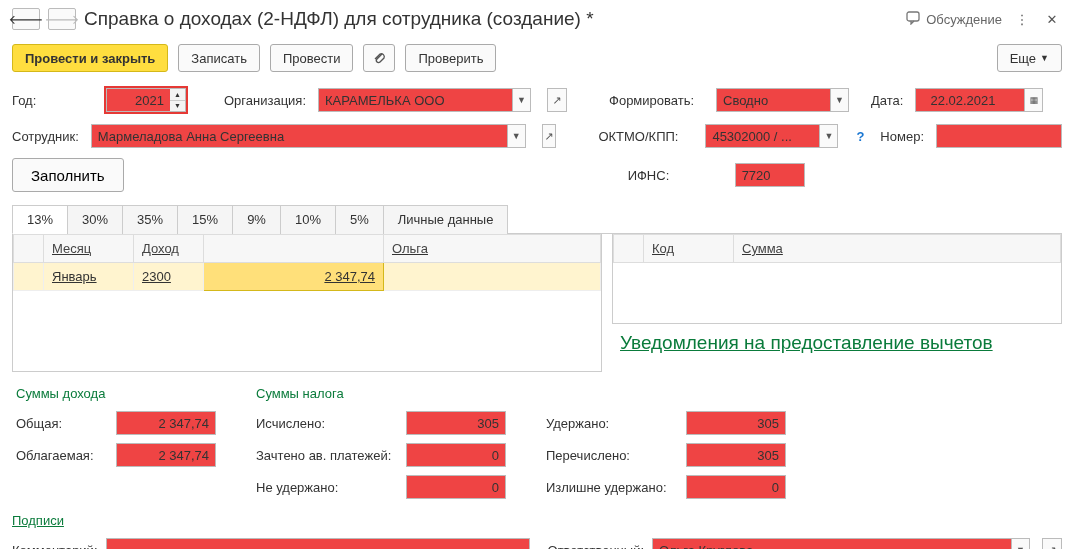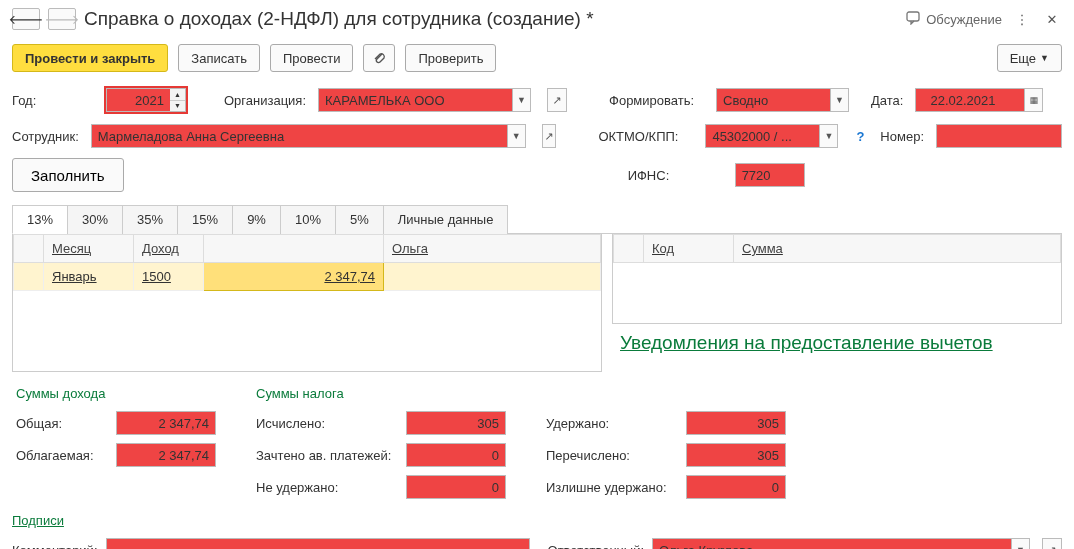--- a/index.html
+++ b/index.html
@@ -234,21 +234,21 @@
             <th style="width:90px;">Месяц</th>
             <th style="width:70px;">Доход</th>
             <th style="width:180px;"></th>
             <th>Ольга</th>
           </tr>
         </thead>
         <tbody>
           <tr class="sel-row">
             <td></td>
             <td>Январь</td>
-            <td>1500</td>
+            <td>2300</td>
             <td class="sel-cell">2 347,74</td>
             <td></td>
           </tr>
         </tbody>
       </table>
       <div class="grid-scroll"></div>
     </div>
     <div style="width:450px;">
       <div class="panel panel-right">
         <table class="grid">

